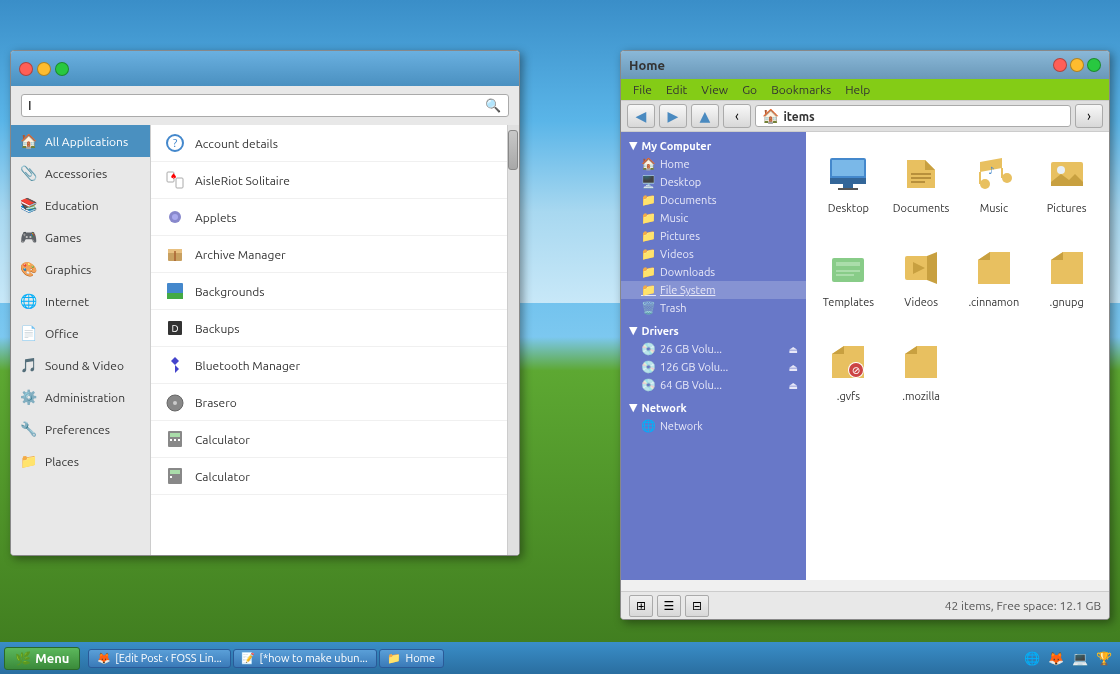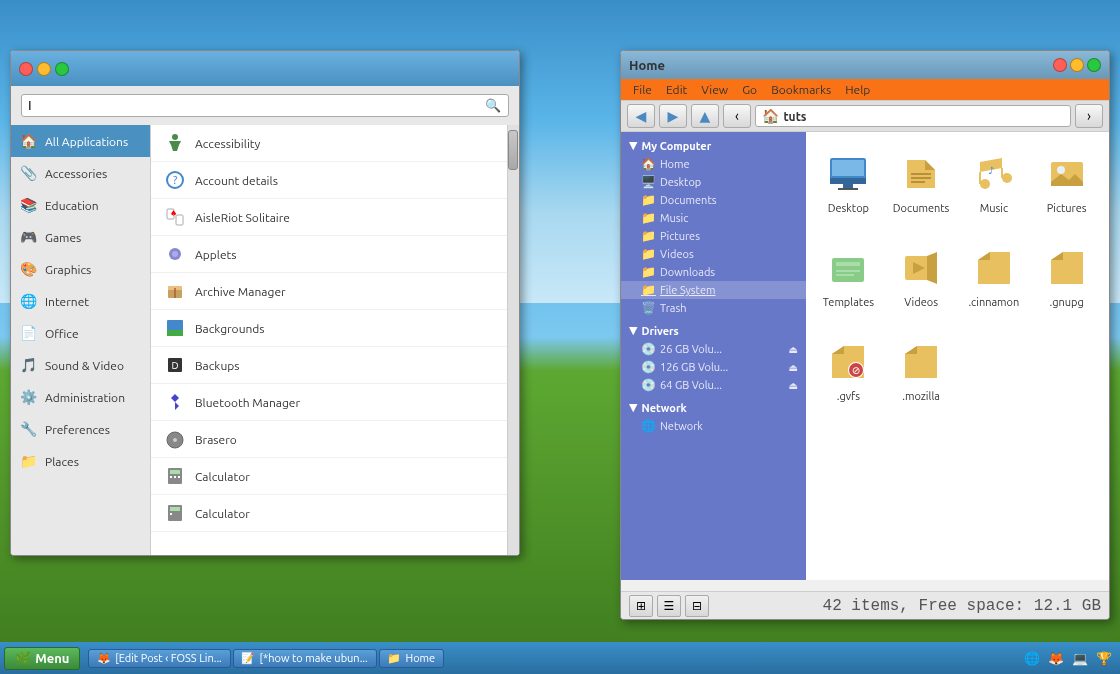--- a/index.html
+++ b/index.html
@@ -250,21 +250,21 @@
       color: #333;
       font-size: 13px;
     }
 
     .titlebar-btns {
       display: flex;
       gap: 3px;
     }
 
     .file-manager-menubar {
-      background: #f97316;
+      background: #84cc16;
       border-bottom: 1px solid #ccc;
       display: flex;
       padding: 2px 6px;
       gap: 2px;
     }
 
     .menu-item {
       padding: 2px 6px;
       cursor: pointer;
       font-size: 12px;
@@ -421,23 +421,22 @@
       border: 1px solid #aaa;
       border-radius: 2px;
       cursor: pointer;
       display: flex;
       align-items: center;
       justify-content: center;
       font-size: 12px;
     }
 
     .statusbar-text {
-      font-size: 16px;
+      font-size: 12px;
       color: #555;
-      font-family: Liberation Mono, monospace;
     }
 
     
     .scrollbar-track {
       position: absolute;
       right: 0;
       top: 0;
       bottom: 0;
       width: 12px;
       background: #e0e0e0;
@@ -524,29 +523,20 @@
           <div class="category-icon">🔧</div>
           <span>Preferences</span>
         </div>
         <div class="category-item">
           <div class="category-icon">📁</div>
           <span>Places</span>
         </div>
       </div>
 
       <div class="apps-panel" style="position:relative;">
-        <div class="app-item">
-          <div class="app-icon">
-            <svg width="20" height="20" viewBox="0 0 20 20">
-                <circle cx="10" cy="4" r="3" fill="#4a8a4a"></circle>
-                <path d="M4 8h12l-2 4-2 6H8l-2-6z" fill="#4a8a4a"></path>
-              </svg>
-          </div>
-          <span>Accessibility</span>
-        </div>
         <div class="app-item">
           <div class="app-icon">
             <svg width="20" height="20" viewBox="0 0 20 20">
                 <circle cx="10" cy="10" r="8" fill="none" stroke="#4488cc" stroke-width="2"></circle>
                 <text x="10" y="14" text-anchor="middle" font-size="12" fill="#4488cc">?</text>
               </svg>
           </div>
           <span>Account details</span>
         </div>
         <div class="app-item">
@@ -674,21 +664,21 @@
       <span class="menu-item">Help</span>
     </div>
 
     <div class="file-manager-toolbar">
       <div class="toolbar-btn" style="color:#4a8ac0;">◀</div>
       <div class="toolbar-btn" style="color:#4a8ac0;">▶</div>
       <div class="toolbar-btn" style="color:#4a8ac0;">▲</div>
       <div class="toolbar-btn">‹</div>
       <div class="address-bar">
         <span class="address-icon">🏠</span>
-        <span class="address-text">tuts</span>
+        <span class="address-text">items</span>
       </div>
       <div class="toolbar-btn">›</div>
     </div>
 
     <div class="file-manager-body">
 
       <div class="file-tree">
         <div class="tree-section">
           <div class="tree-header">
             <span>▼</span>

